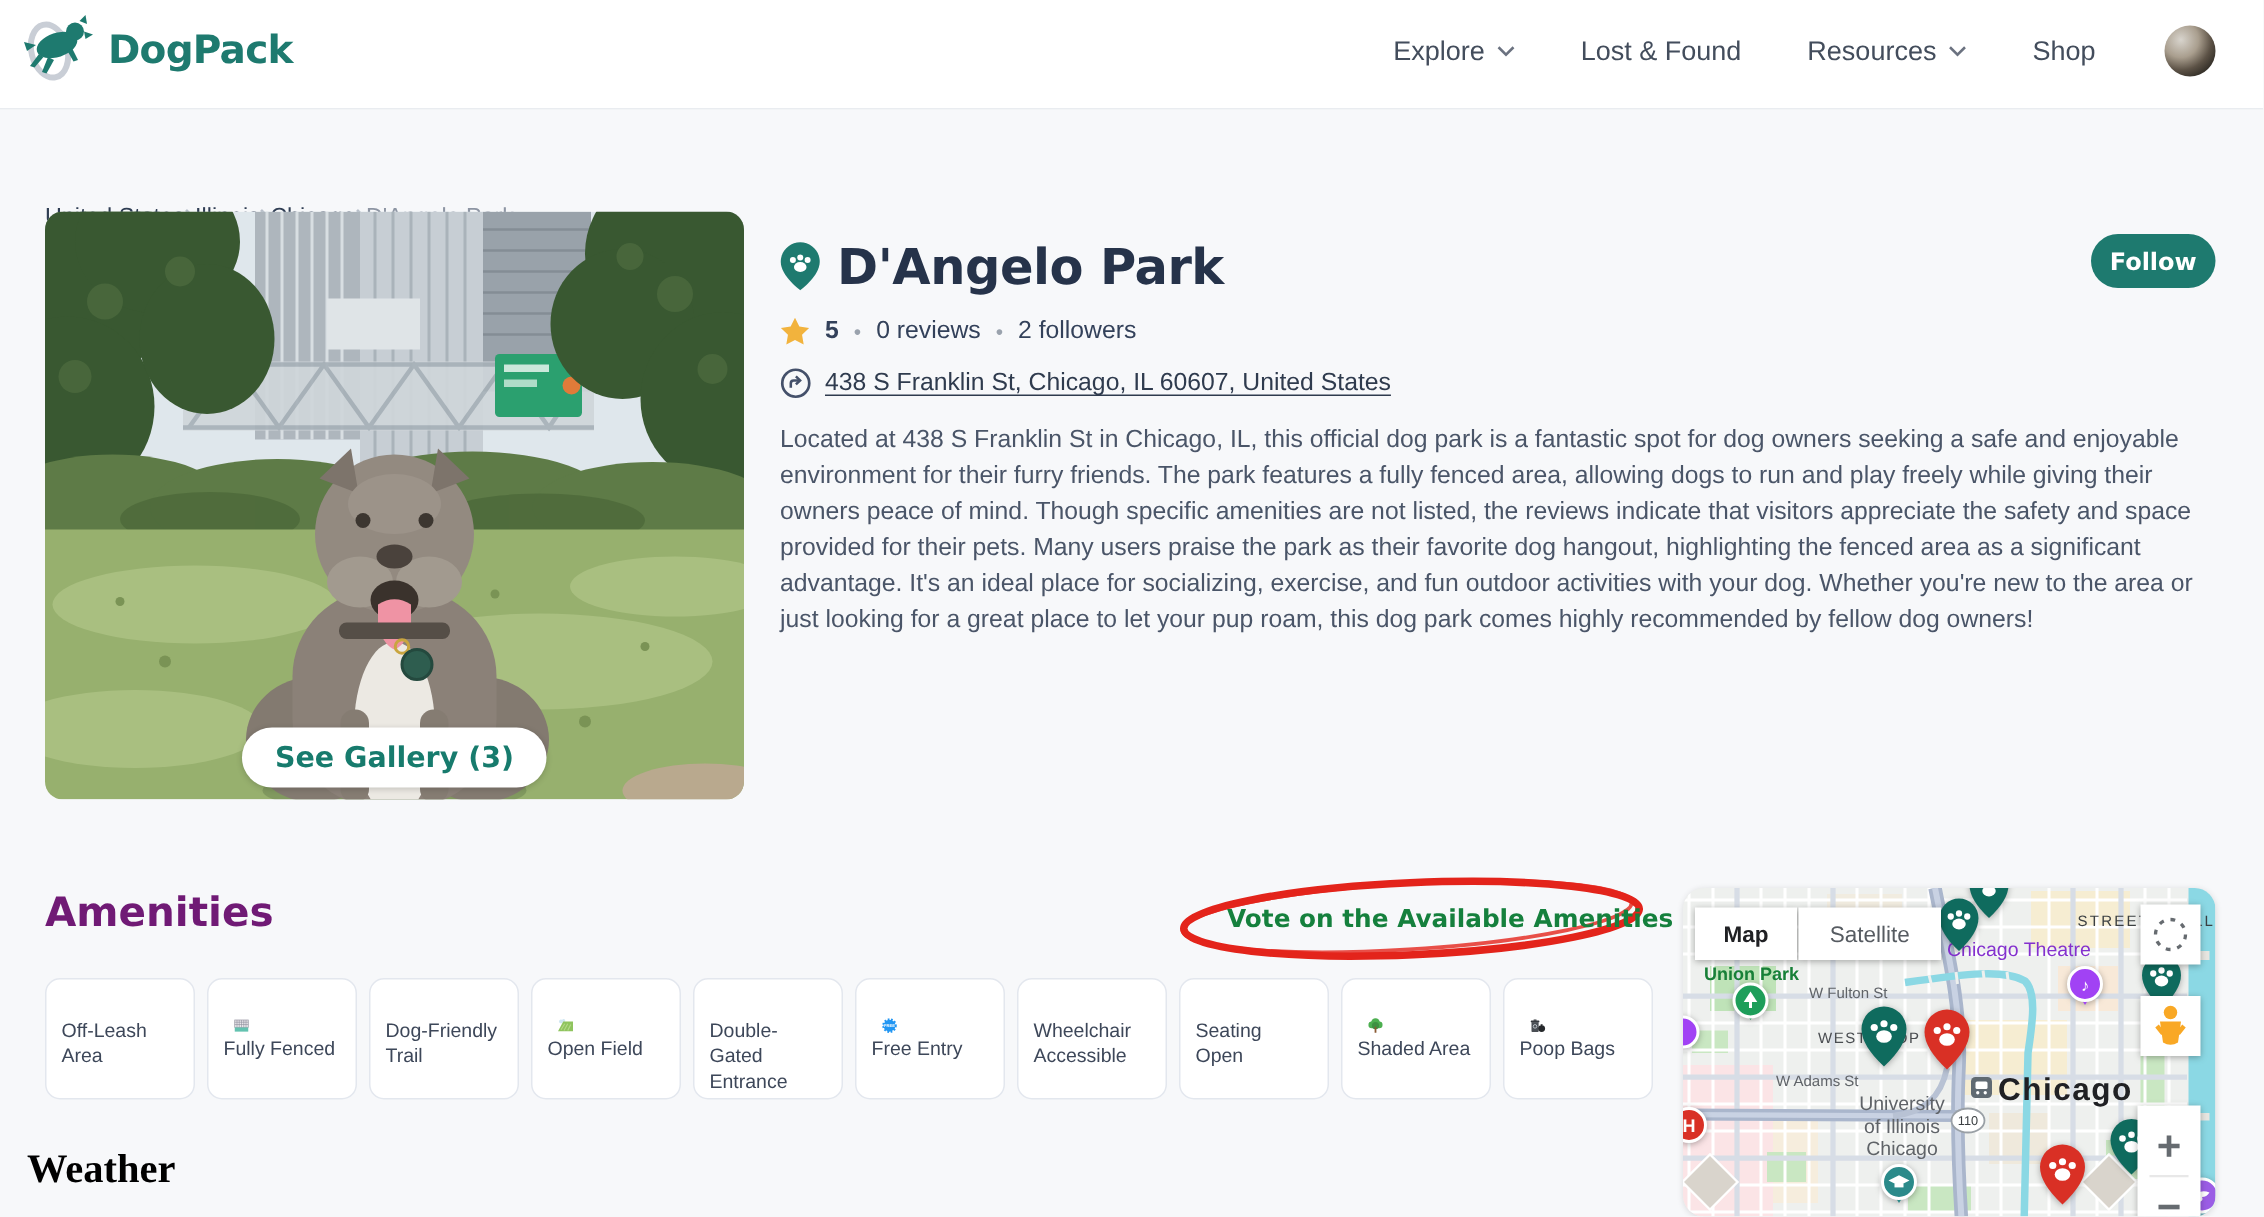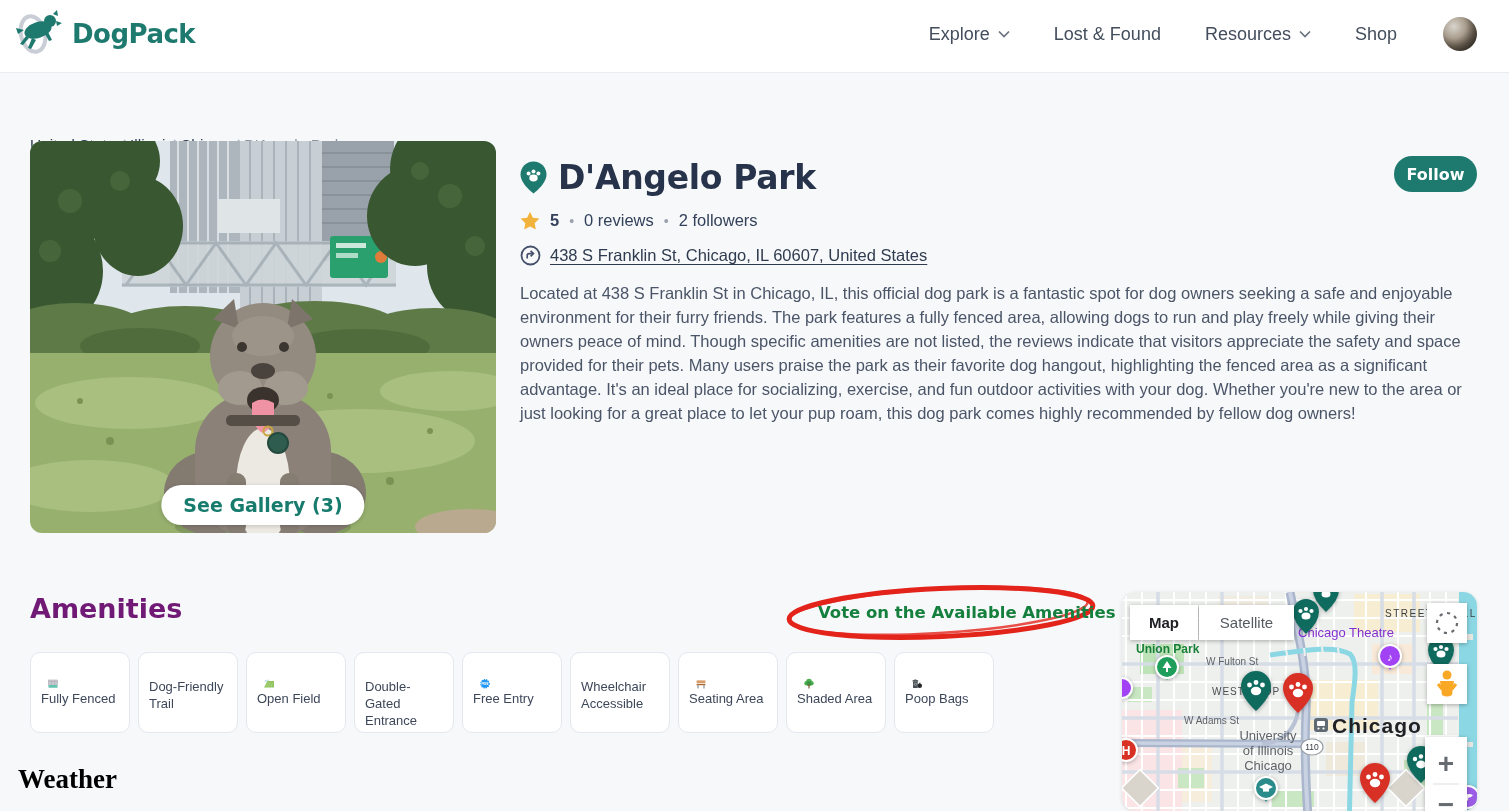--- a/index.html
+++ b/index.html
@@ -306,20 +306,28 @@
   <h2 class="amenities-heading">Amenities</h2>
 
   <a class="vote-link">Vote on the Available Amenities</a>
   <svg class="vote-annotation" viewBox="0 0 316 57">
     <ellipse cx="158" cy="28.5" rx="152" ry="24" fill="none" stroke="#e3241b" stroke-width="5" transform="rotate(-2.5 158 28.5)"></ellipse>
     <ellipse cx="155" cy="27" rx="150" ry="22" fill="none" stroke="#e3241b" stroke-width="2.5" opacity=".8" transform="rotate(-3.5 155 27)"></ellipse>
   </svg>
 
   <div class="cards-row">
 
+    <div class="amenity-card">
+      <svg width="24" height="24" viewBox="0 0 24 24">
+        <ellipse cx="12" cy="9.5" rx="9" ry="6.2" fill="none" stroke="#7b6fd0" stroke-width="3"></ellipse>
+        <rect x="8.5" y="13.5" width="7" height="7.5" rx="1.5" fill="#caa24a"></rect>
+        <circle cx="12" cy="17" r="1.4" fill="#8a6d2a"></circle>
+      </svg>
+      <span class="amenity-label">Off-Leash Area</span>
+    </div>
 
     <div class="amenity-card">
       <svg width="24" height="24" viewBox="0 0 24 24">
         <rect x="3" y="4" width="18" height="10" fill="#e8e6ea" stroke="#9a99a5" stroke-width="1"></rect>
         <g stroke="#8f8f9c" stroke-width="0.8">
           <line x1="6" y1="4" x2="6" y2="14"></line>
             <line x1="9" y1="4" x2="9" y2="14"></line>
             <line x1="12" y1="4" x2="12" y2="14"></line>
           <line x1="15" y1="4" x2="15" y2="14"></line>
             <line x1="18" y1="4" x2="18" y2="14"></line>
@@ -391,21 +399,21 @@
     </div>
 
     <div class="amenity-card">
       <svg width="24" height="24" viewBox="0 0 24 24">
         <rect x="3" y="5" width="18" height="2.3" rx="1" fill="#c97e3d"></rect>
         <rect x="3" y="8.4" width="18" height="2.3" rx="1" fill="#c97e3d"></rect>
         <rect x="3" y="11.8" width="18" height="2.6" rx="1" fill="#b06a2e"></rect>
         <rect x="5" y="14.4" width="2" height="6.5" fill="#6e7b8a"></rect>
         <rect x="17" y="14.4" width="2" height="6.5" fill="#6e7b8a"></rect>
       </svg>
-      <span class="amenity-label">Seating Area</span>
+      <span class="amenity-label">Seating Open</span>
     </div>
 
     <div class="amenity-card">
       <svg width="24" height="24" viewBox="0 0 24 24">
         <circle cx="12" cy="7.5" r="5.8" fill="#4caf50"></circle>
         <circle cx="7" cy="10.5" r="4.4" fill="#4caf50"></circle>
         <circle cx="17" cy="10.5" r="4.4" fill="#4caf50"></circle>
         <circle cx="12" cy="11.5" r="4.8" fill="#3d9142"></circle>
         <rect x="10.8" y="13" width="2.4" height="8" fill="#8a5a33"></rect>
       </svg>

